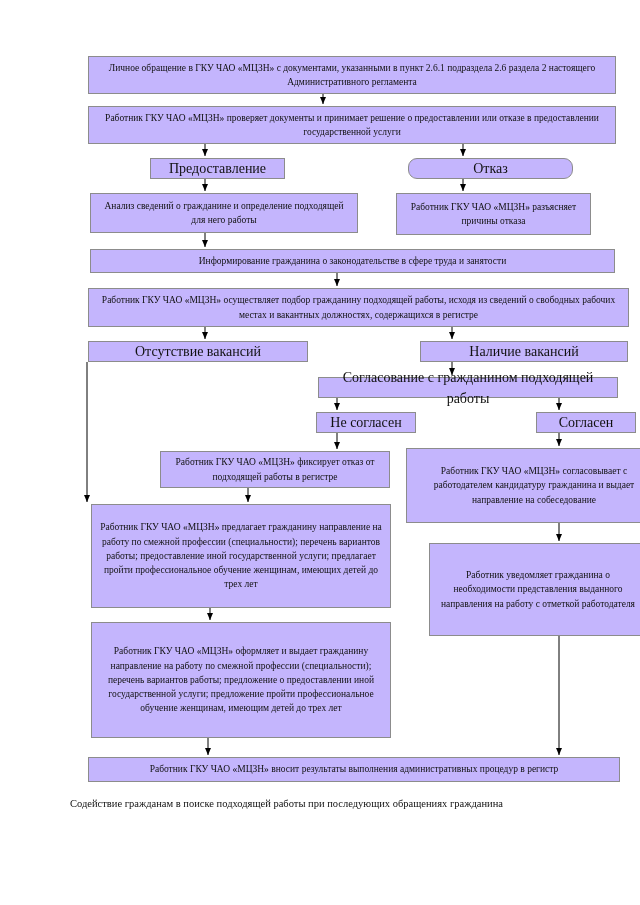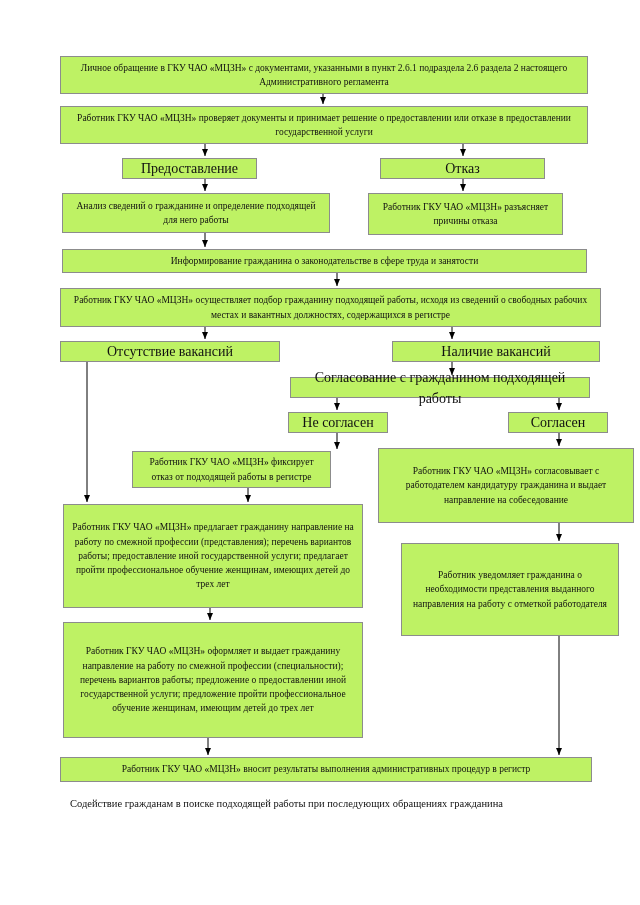--- a/index.html
+++ b/index.html
@@ -10,28 +10,29 @@
     background: #ffffff;
     font-family: "Liberation Serif", "DejaVu Serif", serif;
     color: #111111;
     overflow: hidden;
   }
   #wires { position: absolute; left: 0; top: 0; pointer-events: none; }
   .node {
     position: absolute;
     box-sizing: border-box;
     border: 1px solid #8c8c8c;
-    background: #bef264;
+    background: #c4b5fd;
     display: flex;
     align-items: center;
     justify-content: center;
     text-align: center;
     font-size: 9.5px;
     line-height: 1.5;
     padding: 2px 8px;
+    margin-left: 28px;
   }
   .node.small { font-size: 14px; }
   .caption {
     position: absolute;
     left: 70px;
     top: 796px;
     width: 500px;
     text-align: left;
     font-size: 10.5px;
     line-height: 1.5;
@@ -68,32 +69,32 @@
       <line x1="559" y1="523" x2="559" y2="541" marker-end="url(#ah)"></line>
       <line x1="210" y1="608" x2="210" y2="620" marker-end="url(#ah)"></line>
       <line x1="208" y1="738" x2="208" y2="755" marker-end="url(#ah)"></line>
       <line x1="559" y1="618" x2="559" y2="755" marker-end="url(#ah)"></line>
     </g>
   </svg>
 
   <div class="node" style="left:60px;  top:56px;  width:528px; height:38px;">Личное обращение в ГКУ ЧАО «МЦЗН» с документами, указанными в пункт 2.6.1 подраздела 2.6 раздела 2 настоящего Административного регламента</div>
   <div class="node" style="left:60px;  top:106px; width:528px; height:38px;">Работник ГКУ ЧАО «МЦЗН» проверяет документы и принимает решение о предоставлении или отказе в предоставлении государственной услуги</div>
   <div class="node small" style="left:122px; top:158px; width:135px; height:21px;">Предоставление</div>
-  <div class="node small" style="left:380px; top:158px; width:165px; height:21px;">Отказ</div>
+  <div class="node small" style="left:380px; top:158px; width:165px; height:21px;border-radius:9px;">Отказ</div>
   <div class="node" style="left:62px;  top:193px; width:268px; height:40px;">Анализ сведений о гражданине и определение подходящей для него работы</div>
   <div class="node" style="left:368px; top:193px; width:195px; height:42px;">Работник ГКУ ЧАО «МЦЗН» разъясняет причины отказа</div>
   <div class="node" style="left:62px;  top:249px; width:525px; height:24px;">Информирование гражданина о законодательстве в сфере труда и занятости</div>
   <div class="node" style="left:60px;  top:288px; width:541px; height:39px;">Работник ГКУ ЧАО «МЦЗН» осуществляет подбор гражданину подходящей работы, исходя из сведений о свободных рабочих местах и вакантных должностях, содержащихся в регистре</div>
   <div class="node small" style="left:60px;  top:341px; width:220px; height:21px;text-align:center;">Отсутствие вакансий</div>
   <div class="node small" style="left:392px; top:341px; width:208px; height:21px;">Наличие вакансий</div>
   <div class="node small" style="left:290px; top:377px; width:300px; height:21px;">Согласование с гражданином подходящей работы</div>
   <div class="node small" style="left:288px; top:412px; width:100px; height:21px;">Не согласен</div>
   <div class="node small" style="left:508px; top:412px; width:100px; height:21px;">Согласен</div>
-  <div class="node" style="left:132px; top:451px; width:199px; height:37px;">Работник ГКУ ЧАО «МЦЗН» фиксирует отказ от подходящей работы в регистре</div>
+  <div class="node" style="left:132px; top:451px; width:230px; height:37px;">Работник ГКУ ЧАО «МЦЗН» фиксирует отказ от подходящей работы в регистре</div>
   <div class="node" style="left:378px; top:448px; width:256px; height:75px;">Работник ГКУ ЧАО «МЦЗН» согласовывает с работодателем кандидатуру гражданина и выдает направление на собеседование</div>
-  <div class="node" style="left:63px;  top:504px; width:300px; height:104px;">Работник ГКУ ЧАО «МЦЗН» предлагает гражданину направление на работу по смежной профессии (представления); перечень вариантов работы; предоставление иной государственной услуги; предлагает пройти профессиональное обучение женщинам, имеющих детей до трех лет</div>
+  <div class="node" style="left:63px;  top:504px; width:300px; height:104px;">Работник ГКУ ЧАО «МЦЗН» предлагает гражданину направление на работу по смежной профессии (специальности); перечень вариантов работы; предоставление иной государственной услуги; предлагает пройти профессиональное обучение женщинам, имеющих детей до трех лет</div>
   <div class="node" style="left:401px; top:543px; width:218px; height:93px;">Работник уведомляет гражданина о необходимости представления выданного направления на работу с отметкой работодателя</div>
   <div class="node" style="left:63px;  top:622px; width:300px; height:116px;">Работник ГКУ ЧАО «МЦЗН» оформляет и выдает гражданину направление на работу по смежной профессии (специальности); перечень вариантов работы; предложение о предоставлении иной государственной услуги; предложение пройти профессиональное обучение женщинам, имеющим детей до трех лет</div>
   <div class="node" style="left:60px;  top:757px; width:532px; height:25px;">Работник ГКУ ЧАО «МЦЗН» вносит результаты выполнения административных процедур в регистр</div>
 
   <div class="caption">Содействие гражданам в поиске подходящей работы при последующих обращениях гражданина</div>
 
 </div>
 
 </body></html>

